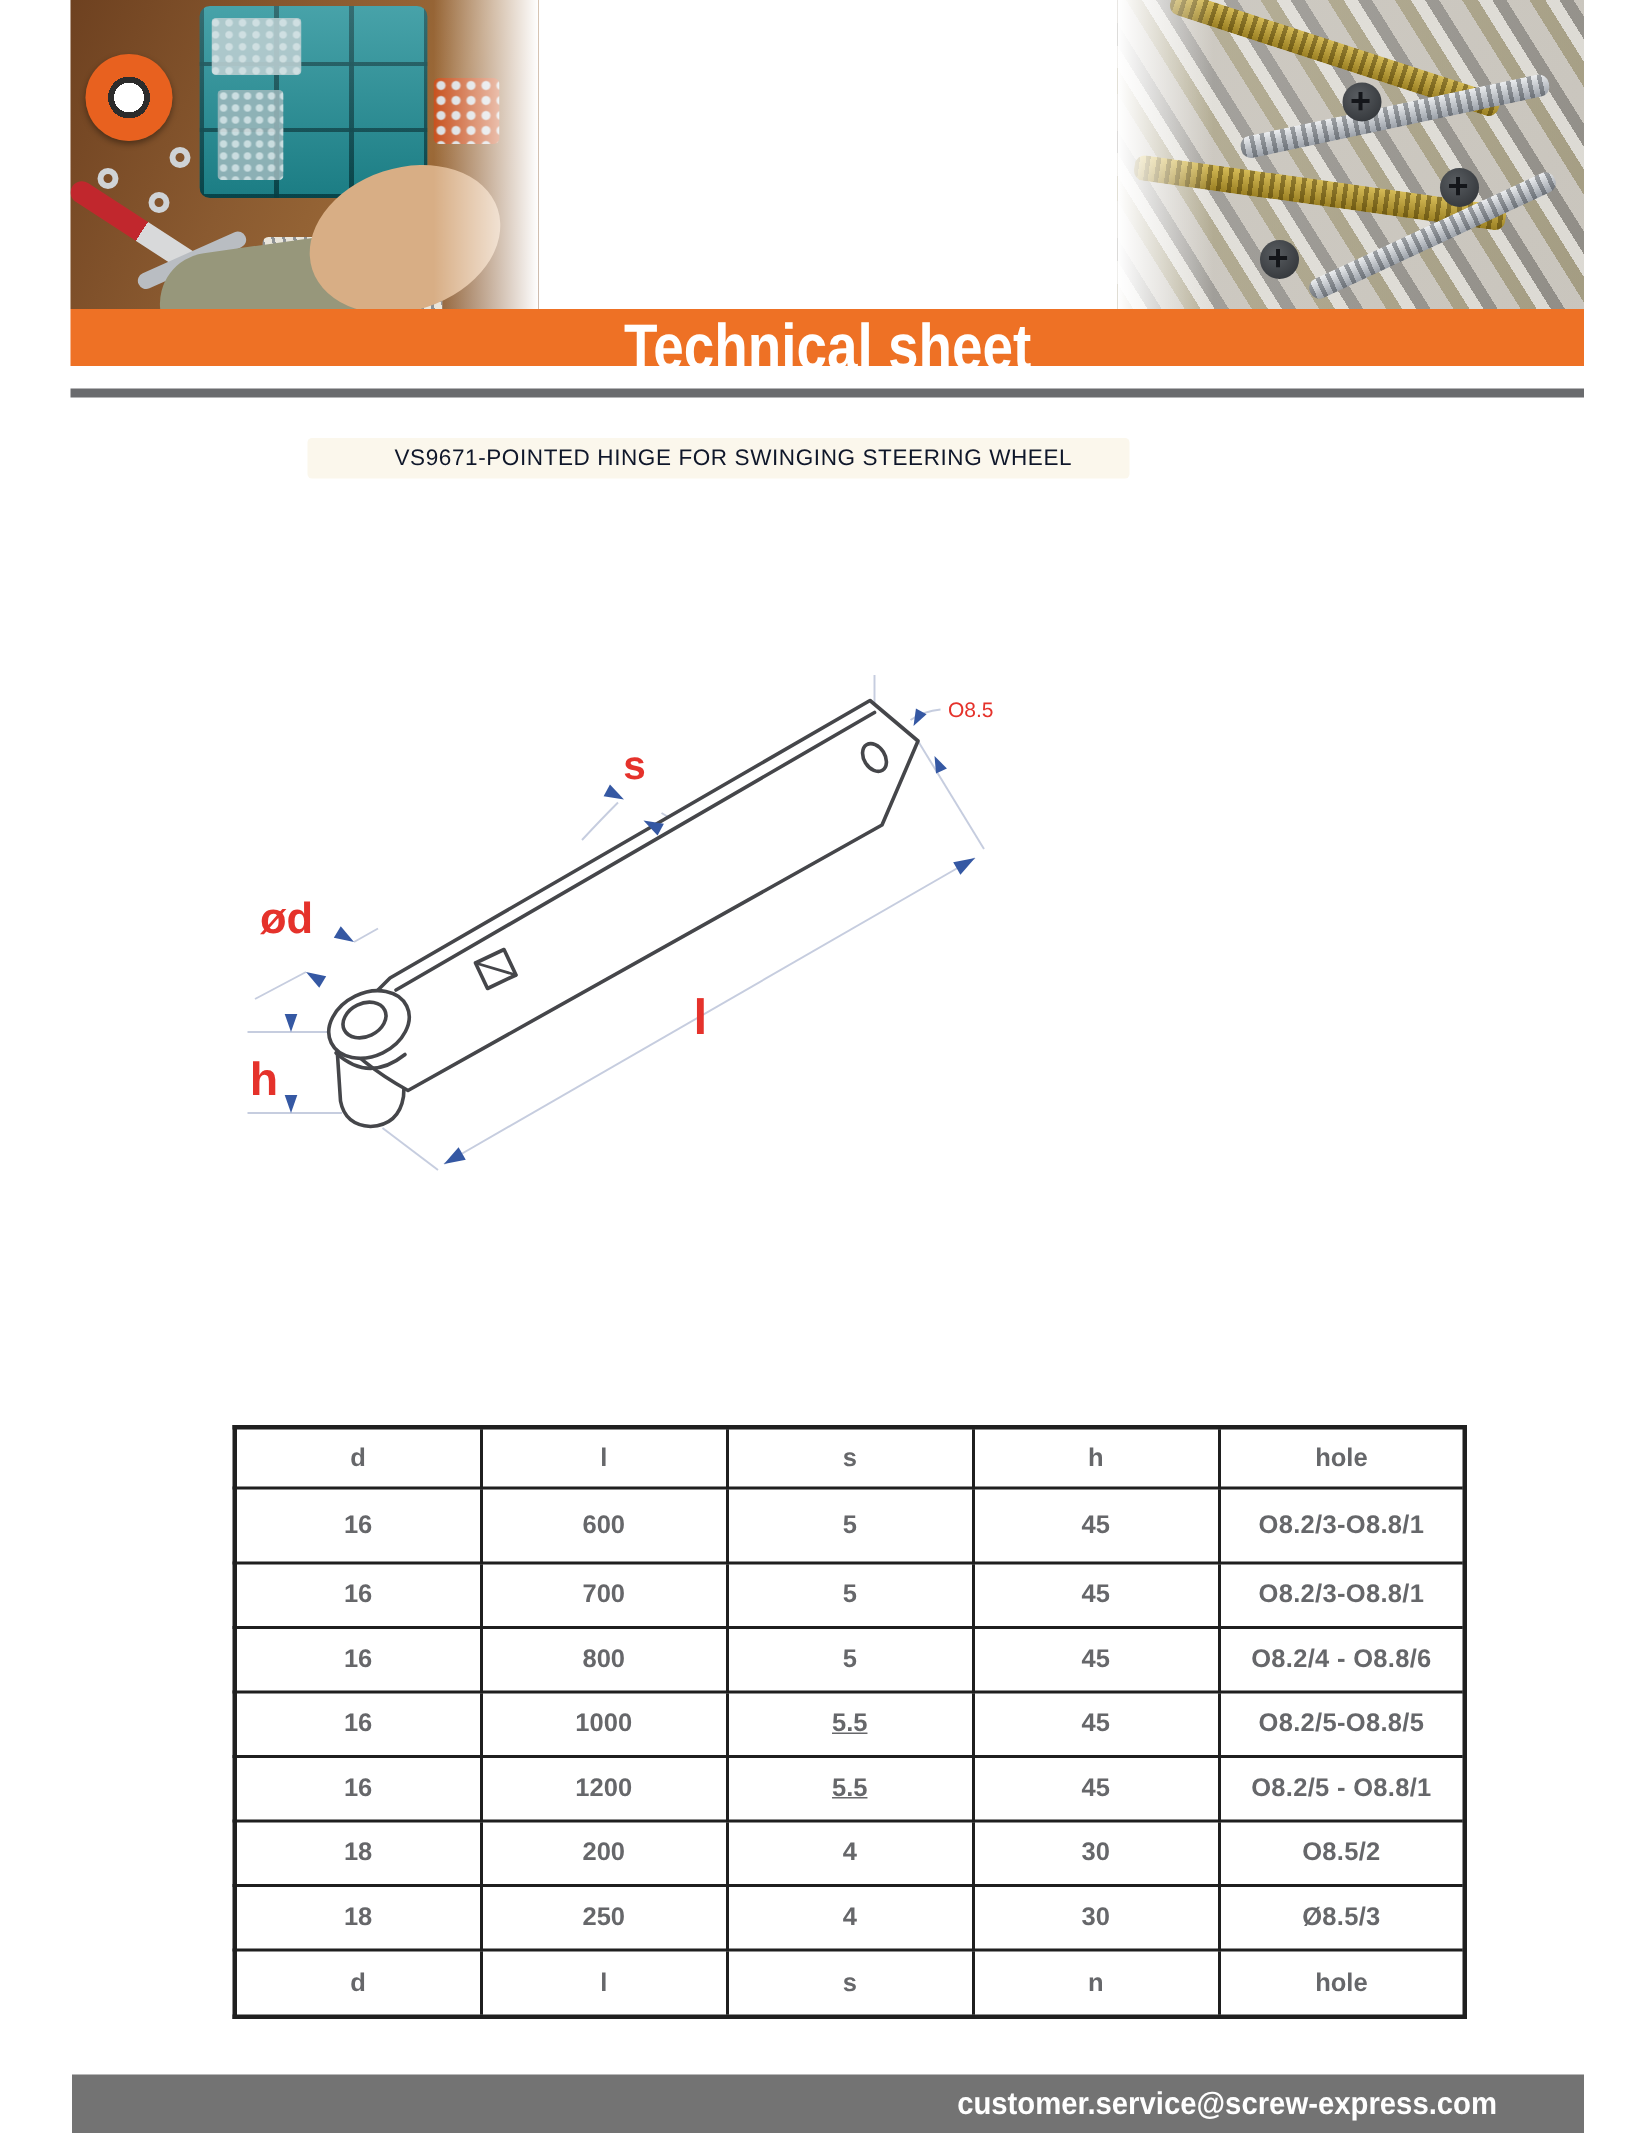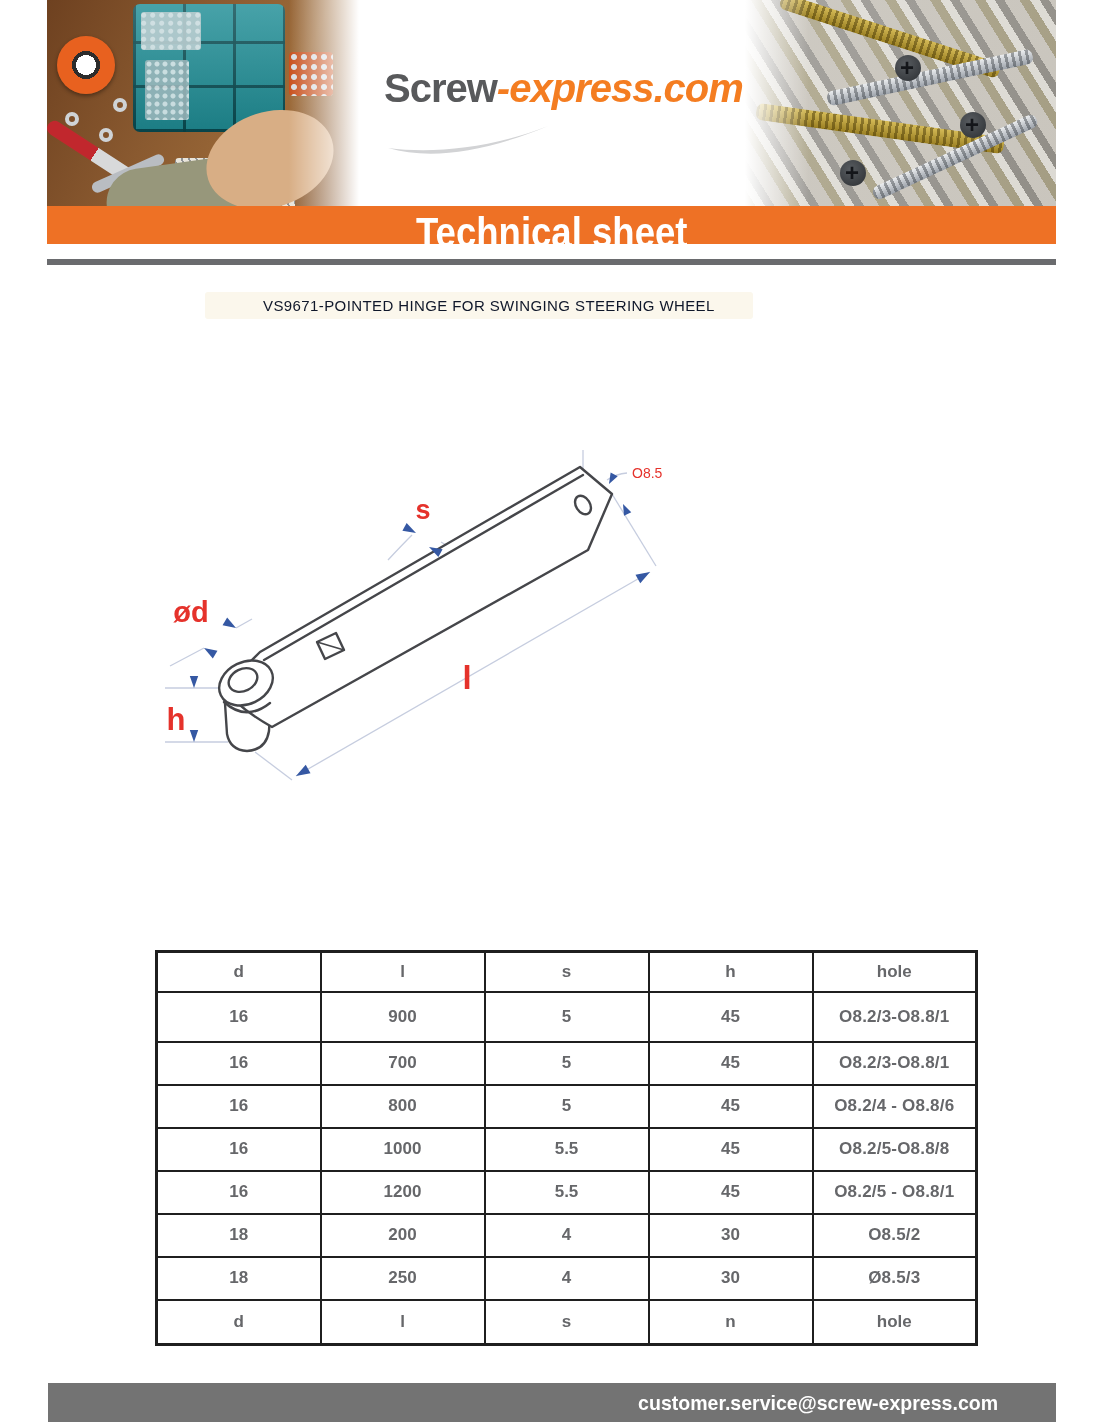--- a/index.html
+++ b/index.html
@@ -70,21 +70,21 @@
   .spec-table-wrap { position:absolute; left:155px; top:950px; width:823px; }
   table.spec { width:100%; border-collapse:collapse; table-layout:fixed; border:3px solid #1f1f1f; }
   table.spec td { border:2px solid #1f1f1f; text-align:center; vertical-align:middle;
     font-size:17px; font-weight:bold; color:#66676a; }
   table.spec tr { height:43px; }
   table.spec tr:first-child { height:40px; }
   table.spec tr:nth-child(2) { height:50px; }
   table.spec tr:last-child { height:45px; }
   td.red-hdr { color:#e5322b; font-size:18px; font-weight:bold; }
   td.hole-hdr { color:#e5322b; font-size:16px; font-weight:normal; }
-  td.small-val { font-size:13px; font-weight:normal; }
+  td.small-val { font-size:13px; font-weight:normal;text-decoration:underline; }
   td.hole-val { font-size:13.5px; font-weight:normal; color:#6d6e71; letter-spacing:.2px; }
 
   
   .footer-bar { position:absolute; left:48px; top:1383px; width:1008px; height:55px; background:#737373; text-align:right; }
   .footer-email { display:inline-block; margin-right:58px; line-height:39px; color:#ffffff; font-size:21px; font-weight:bold; transform:scaleX(.93); transform-origin:right center; }
 </style>
 </head>
 <body>
 
 <div class="page">
@@ -96,26 +96,20 @@
     <div class="pl-screwdriver"></div>
     <div class="pl-wrench"></div>
     <div class="pl-nailbox"></div>
     <div class="pl-sleeve"></div>
     <div class="pl-hand"></div>
     <div class="pl-washer" style="left:18px; top:112px;"></div>
     <div class="pl-washer" style="left:52px; top:128px;"></div>
     <div class="pl-washer" style="left:66px; top:98px;"></div>
   </div>
 
-  <div class="logo-area">
-    <div class="logo-text"><span class="logo-prefix">Screw</span><span class="logo-suffix">-express.com</span></div>
-    <svg class="logo-swoosh" width="165" height="38" viewBox="0 0 165 38">
-      <path d="M0,26 C42,38 95,31 160,4 C104,26 46,32 0,26 Z" fill="#d2d3d5"></path>
-    </svg>
-  </div>
 
   <div class="photo-right">
     <div class="pr-screw brass" style="left:30px;  top:28px;  width:230px; height:16px; transform:rotate(18deg);"></div>
     <div class="pr-screw silver" style="left:80px;  top:70px;  width:210px; height:15px; transform:rotate(-12deg);"></div>
     <div class="pr-screw brass" style="left:10px;  top:120px; width:250px; height:17px; transform:rotate(8deg);"></div>
     <div class="pr-screw silver" style="left:120px; top:150px; width:180px; height:14px; transform:rotate(-25deg);"></div>
     <div class="pr-head" style="left:150px; top:55px;"></div>
     <div class="pr-head" style="left:215px; top:112px;"></div>
     <div class="pr-head" style="left:95px;  top:160px;"></div>
   </div>
@@ -189,21 +183,21 @@
         <tbody>
           <tr>
             <td class="red-hdr">d</td>
             <td class="red-hdr">l</td>
             <td class="red-hdr">s</td>
             <td class="red-hdr">h</td>
             <td class="hole-hdr">hole</td>
           </tr>
           <tr>
             <td>16</td>
-            <td>900</td>
+            <td>600</td>
             <td>5</td>
             <td>45</td>
             <td class="hole-val">O8.2/3-O8.8/1</td>
           </tr>
           <tr>
             <td>16</td>
             <td>700</td>
             <td>5</td>
             <td>45</td>
             <td class="hole-val">O8.2/3-O8.8/1</td>
@@ -213,21 +207,21 @@
             <td>800</td>
             <td>5</td>
             <td>45</td>
             <td class="hole-val">O8.2/4 - O8.8/6</td>
           </tr>
           <tr>
             <td>16</td>
             <td>1000</td>
             <td class="small-val">5.5</td>
             <td>45</td>
-            <td class="hole-val">O8.2/5-O8.8/8</td>
+            <td class="hole-val">O8.2/5-O8.8/5</td>
           </tr>
           <tr>
             <td>16</td>
             <td>1200</td>
             <td class="small-val">5.5</td>
             <td>45</td>
             <td class="hole-val">O8.2/5 - O8.8/1</td>
           </tr>
           <tr>
             <td>18</td>

